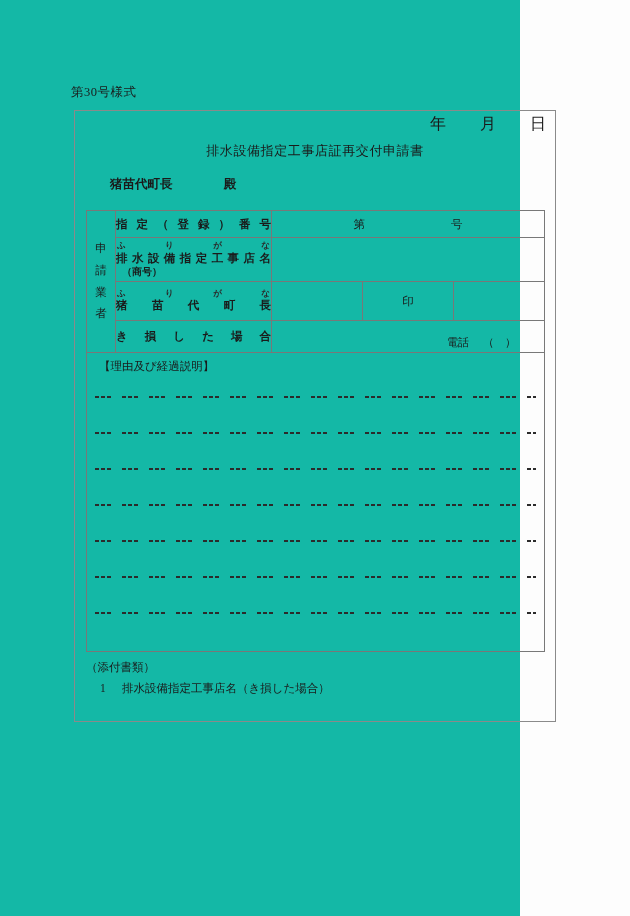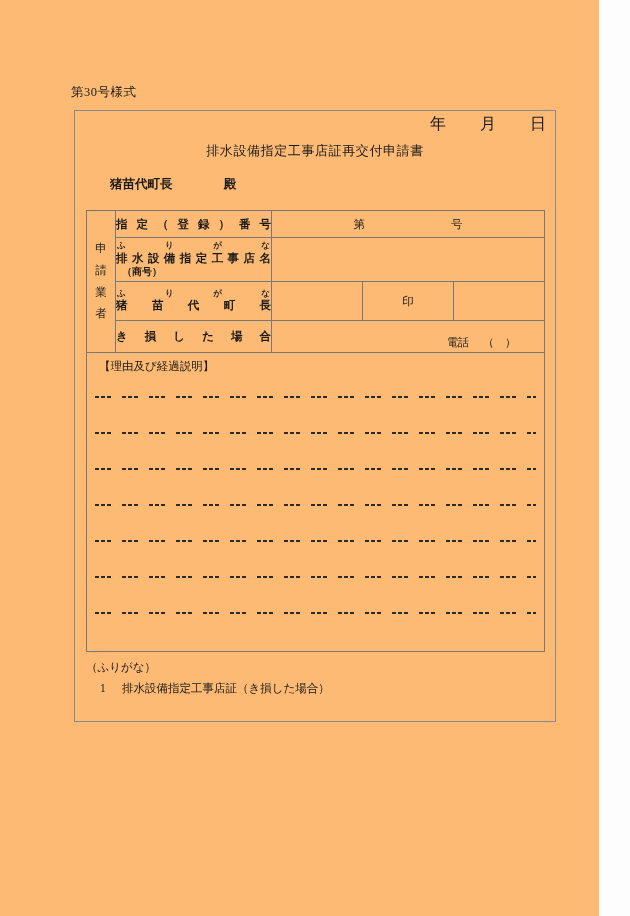--- a/index.html
+++ b/index.html
@@ -12,23 +12,23 @@
     height: 916px;
     position: relative;
     font-family: "Liberation Serif", "DejaVu Serif", serif;
     color: #1a1a1a;
     background: #fdfdfd;
   }
 
   .page {
     position: absolute;
     left: 0; top: 0;
-    width: 599px;
+    width: 520px;
     height: 916px;
-    background: #fdba74;
+    background: #14b8a6;
   }
 
   
   .form-no {
     position: absolute;
     left: 71px;
     top: 84px;
     font-size: 12.5px;
     letter-spacing: 0.5px;
     white-space: nowrap;
@@ -329,19 +329,19 @@
         </div>
         <div class="dash-row">
           <div class="dash-rule"></div>
         </div>
         <div class="dash-row">
           <div class="dash-rule"></div>
         </div>
       </div>
   </div>
 
-  <div class="attach-head">（ふりがな）</div>
+  <div class="attach-head">（添付書類）</div>
 
   <div class="attach-item">
-    <span class="idx">1</span><span>排水設備指定工事店証（き損した場合）</span>
+    <span class="idx">1</span><span>排水設備指定工事店名（き損した場合）</span>
   </div>
 
 </div>
 
 </body></html>

